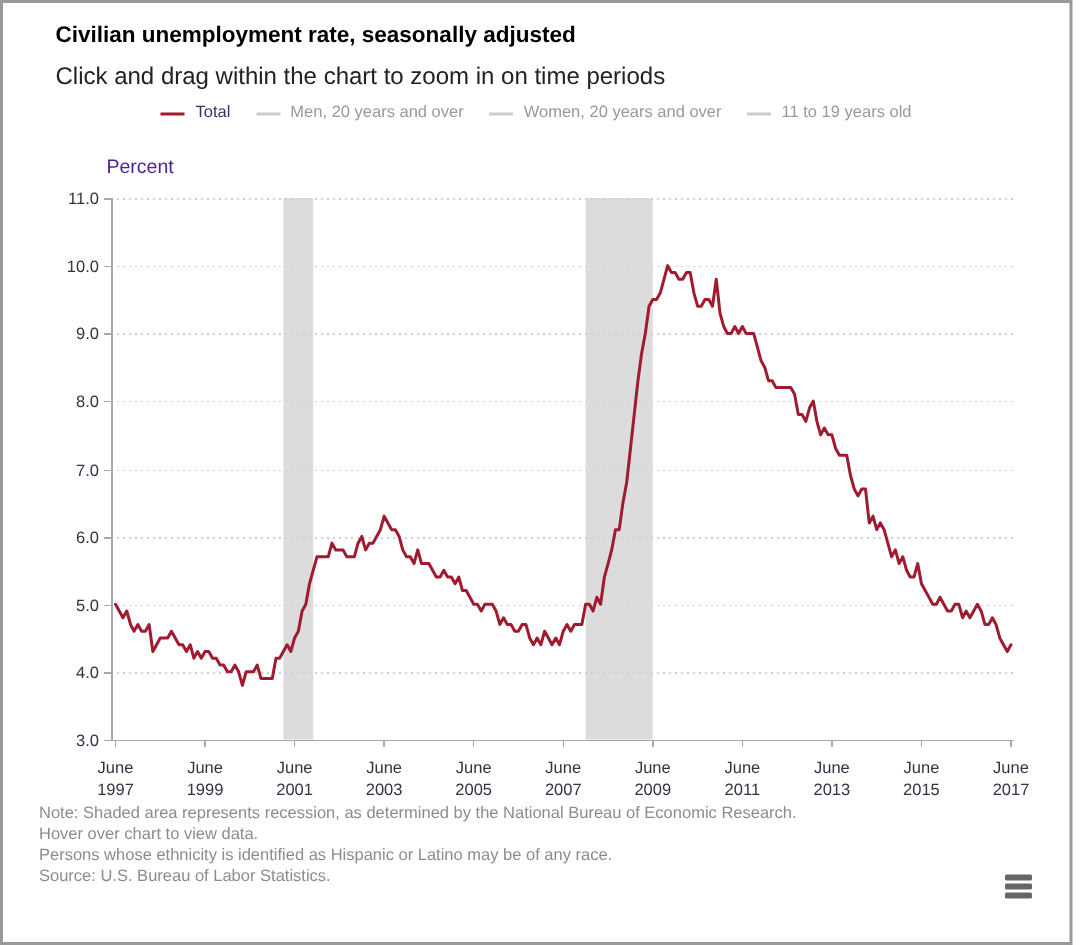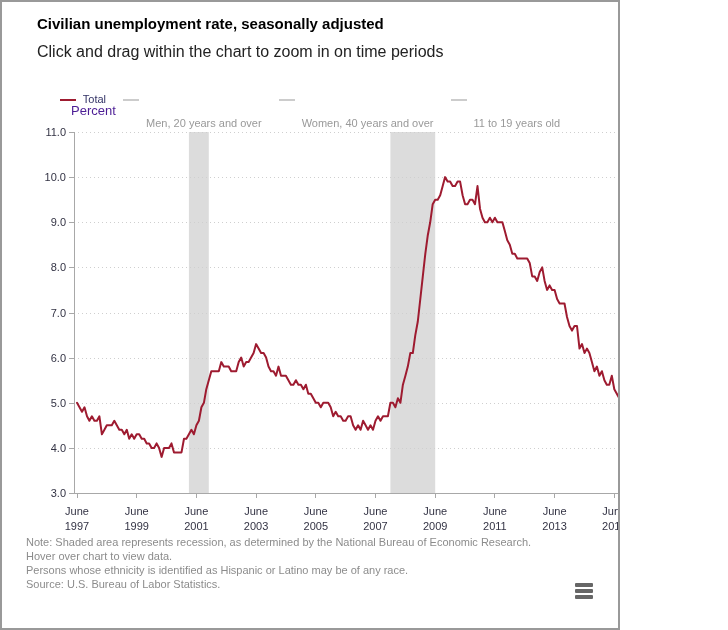--- a/index.html
+++ b/index.html
@@ -1,27 +1,27 @@
 <!DOCTYPE html>
 <html style="--series-total: #9e1b30; --legend-active-text: #333366; --legend-inactive-text: #999999; --legend-inactive-swatch: #cccccc; --recession-band: #dcdcdc; --gridline: #cfcfcf; --axis-line: #a8a8a8; --tick-label: #333344; --footer-text: #8c8c8c;"><head>
 <meta charset="utf-8">
 <style>
   html,body{margin:0;padding:0;background:#fff;font-family:"Liberation Sans",sans-serif;}
-  .widget{position:relative;width:620px;height:630px;box-sizing:border-box;border:2px solid #999;background:#fff;overflow:hidden;}
+  .widget{position:relative;width:715px;height:630px;box-sizing:border-box;border:2px solid #999;background:#fff;overflow:hidden;}
   .title{position:absolute;left:35px;top:13px;font-size:15px;font-weight:bold;color:#000;}
   .subtitle{position:absolute;left:35px;top:41px;font-size:16px;color:#222;}
   .legend{position:absolute;top:66px;left:0;width:100%;display:flex;flex-direction:column;align-items:center;}
   .legend-inner{display:flex;flex-direction:column;align-items:flex-start;}
   .legend-row{display:flex;gap:17px;line-height:15px;margin:0;}
   .legend-item{display:flex;align-items:center;font-size:11px;cursor:pointer;white-space:nowrap;}
   .swatch{display:inline-block;width:16px;height:2px;margin-right:7px;}
   .legend-item.active .swatch{background:var(--series-total,#9e1b30);}
   .legend-item.inactive .swatch{background:var(--legend-inactive-swatch,#ccc);}
   .legend-item.active .llabel{color:var(--legend-active-text,#333366);}
-  .legend-item.inactive .llabel{color:var(--legend-inactive-text,#999);margin-top:48px;}
+  .legend-item.inactive .llabel{color:var(--legend-inactive-text,#999);}
   .percent-label{position:absolute;left:69px;top:101px;font-size:13px;color:#4c1d95;}
   svg.chart{position:absolute;left:0;top:0;}
   .tick-label{font-size:11px;fill:var(--tick-label,#333344);font-family:"Liberation Sans",sans-serif;}
   .footer{position:absolute;left:24px;top:533px;font-size:11px;color:var(--footer-text,#8c8c8c);line-height:14px;}
   .menu-btn{position:absolute;right:23px;top:579px;padding:2px;cursor:pointer;}
   .hamburger{display:flex;flex-direction:column;gap:2px;}
   .hamburger .bar{display:block;width:18px;height:4px;background:#666;border-radius:1px;}
 </style>
 </head>
 <body>
@@ -37,21 +37,21 @@
         <div class="legend-item active">
           <span class="swatch"></span>
           <span class="llabel">Total</span>
         </div>
         <div class="legend-item inactive">
           <span class="swatch"></span>
           <span class="llabel">Men, 20 years and over</span>
         </div>
         <div class="legend-item inactive">
           <span class="swatch"></span>
-          <span class="llabel">Women, 40 years and over</span>
+          <span class="llabel">Women, 20 years and over</span>
         </div>
         <div class="legend-item inactive">
           <span class="swatch"></span>
           <span class="llabel">11 to 19 years old</span>
         </div>
       </div>
     </div>
   </div>
 
   <div class="percent-label">Percent</div>

